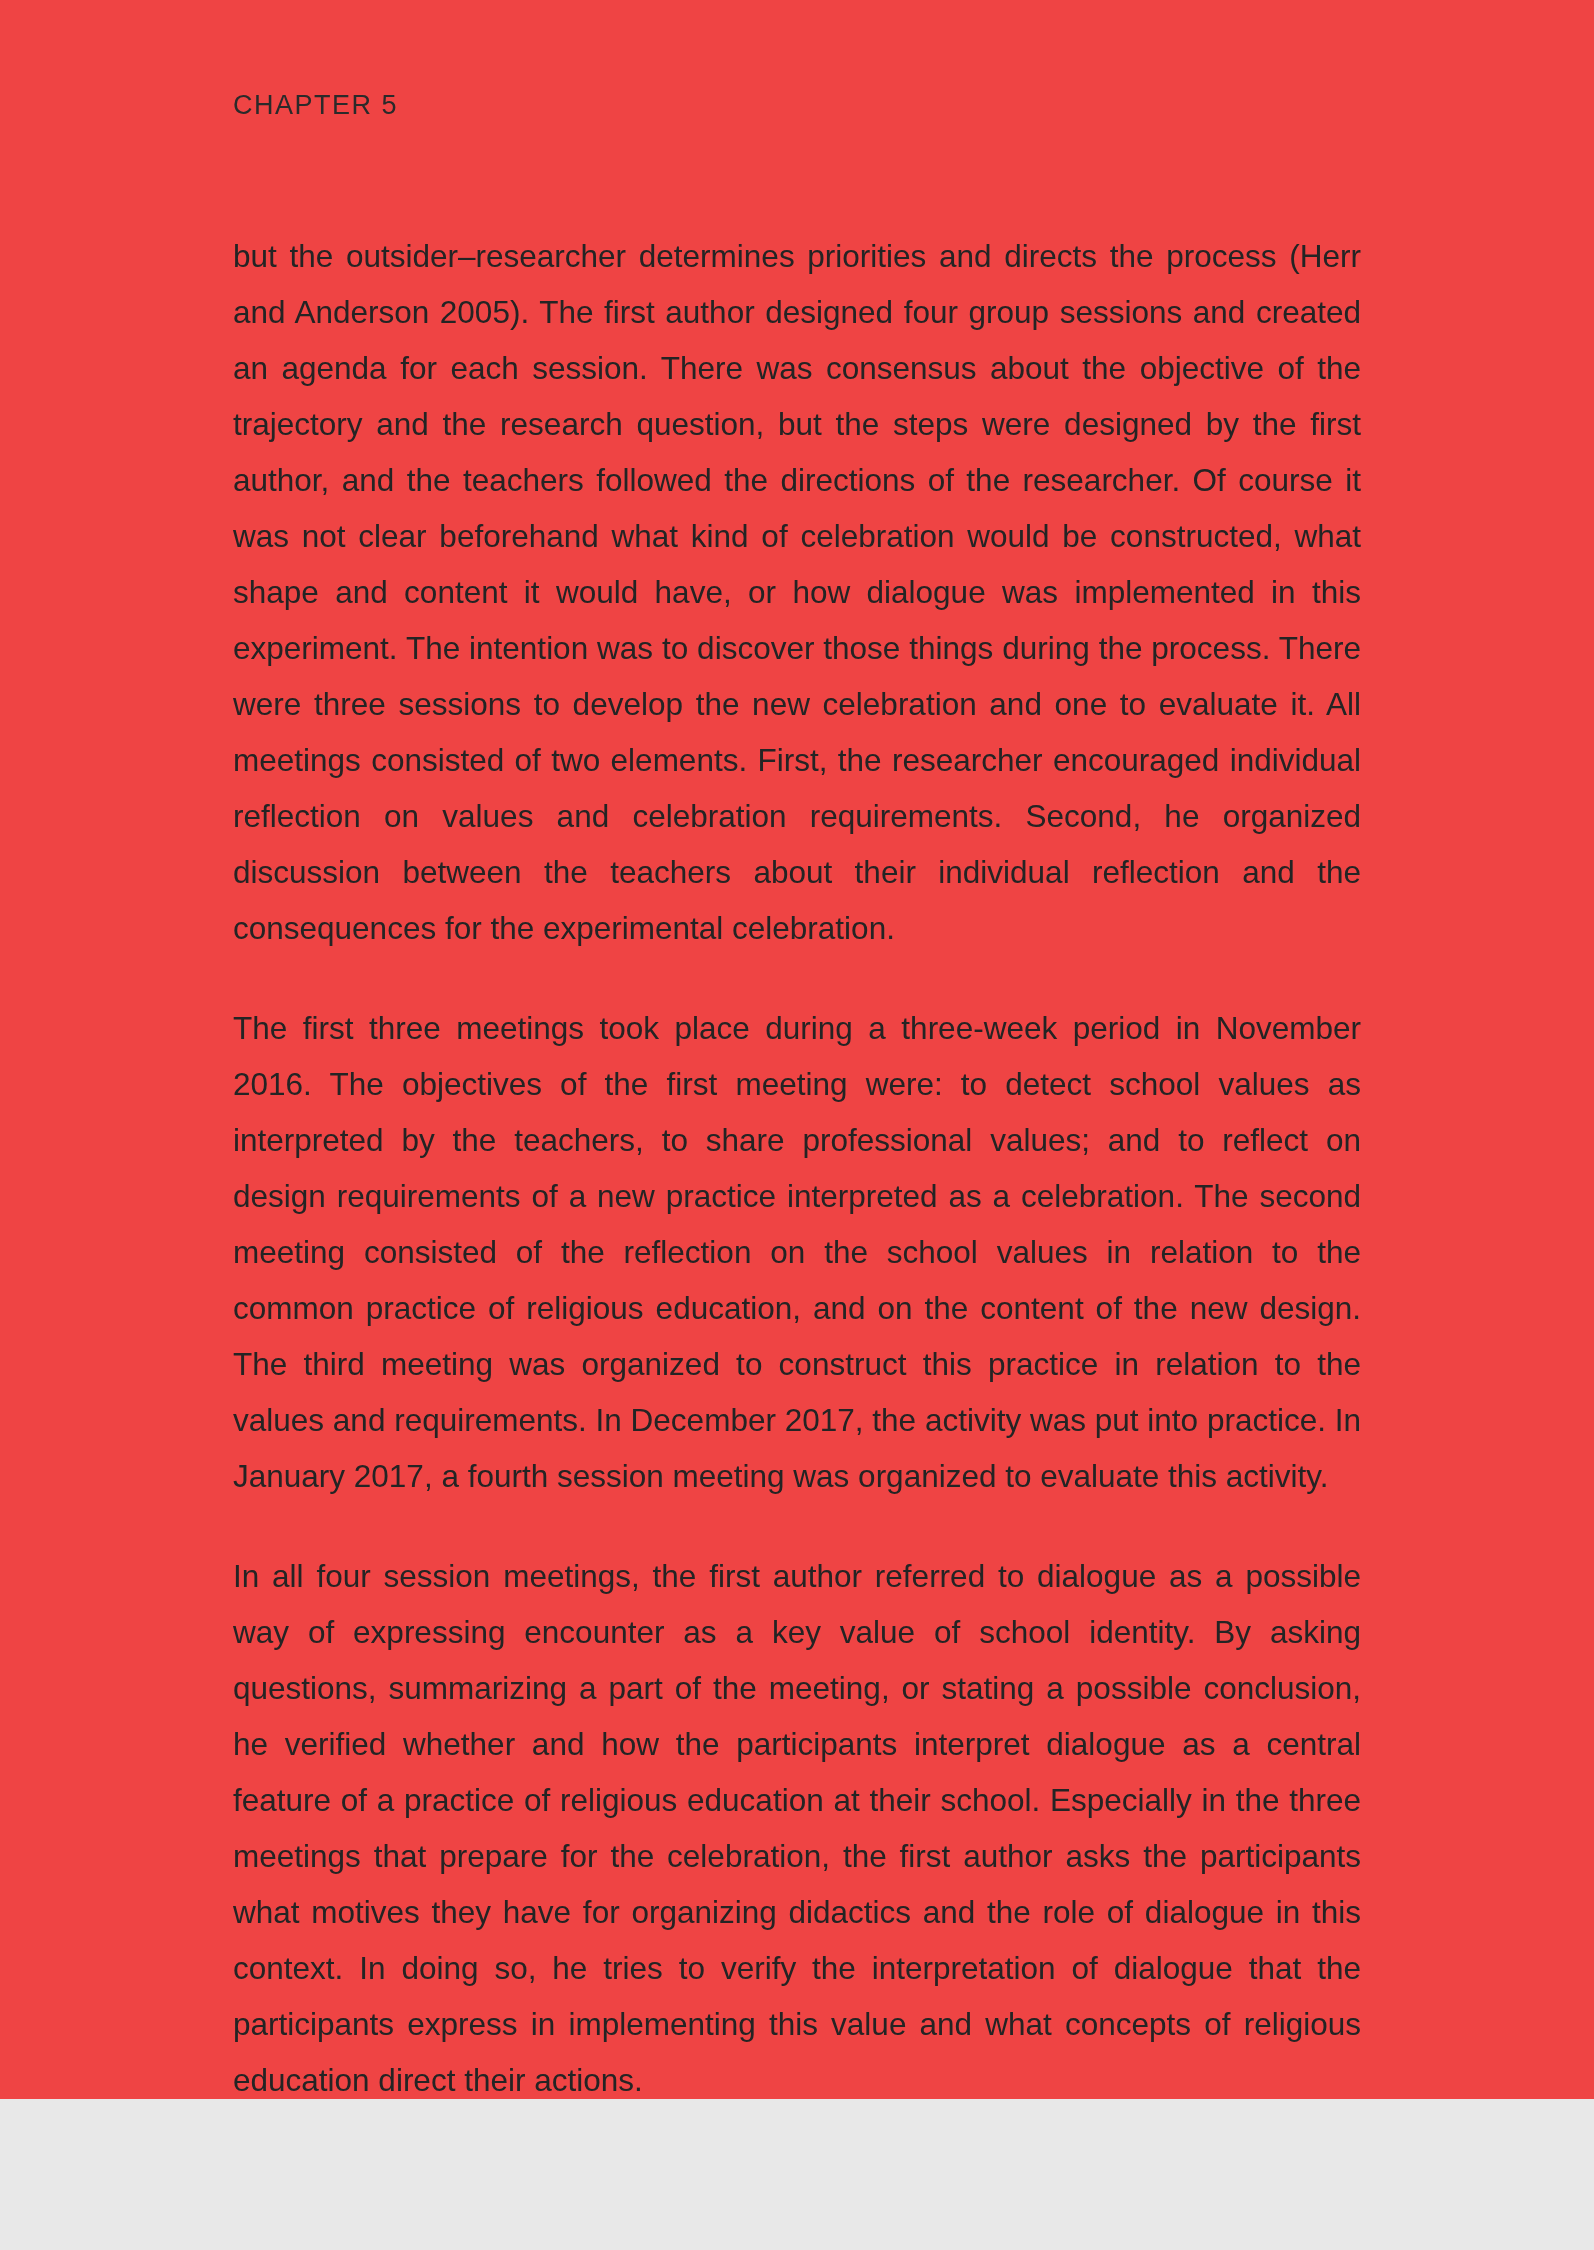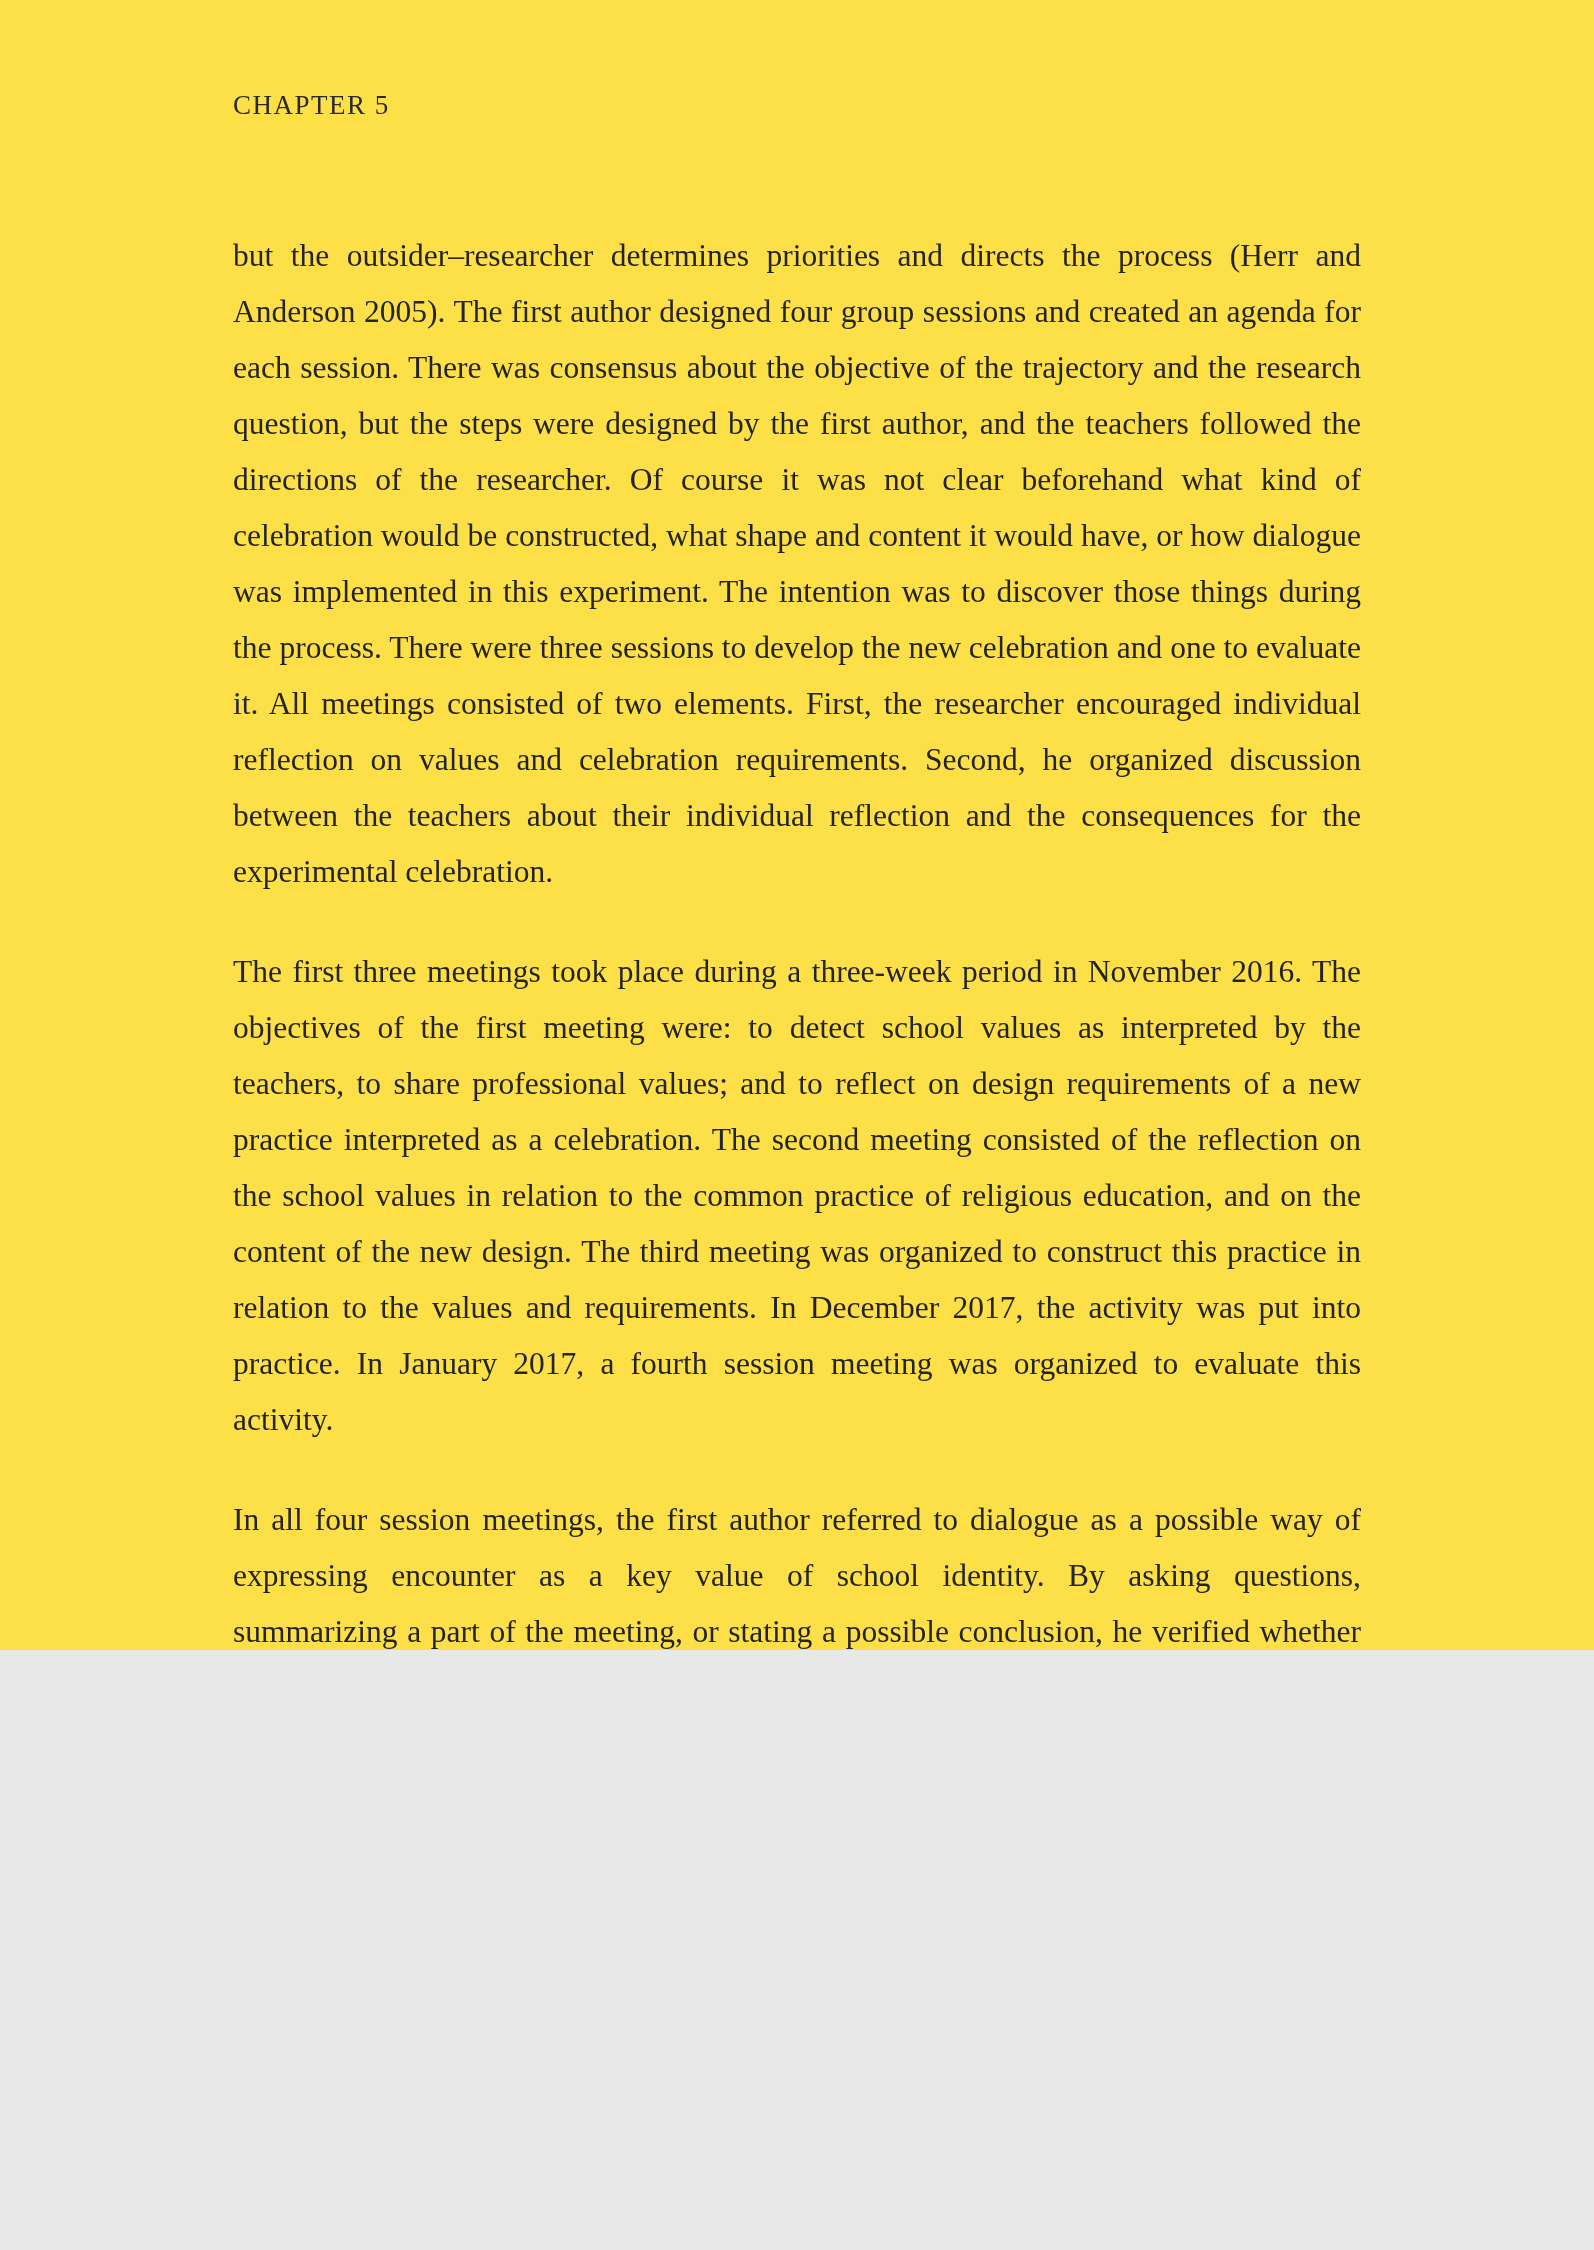--- a/index.html
+++ b/index.html
@@ -3,24 +3,24 @@
 <meta charset="utf-8">
 <style>
   html, body {
     margin: 0;
     padding: 0;
     background: #e8e8e8;
   }
   .page {
     position: relative;
     width: 1594px;
-    height: 1650px;
-    background: #fde047;
+    height: 2099px;
+    background: #ef4444;
     margin: 0 auto;
-    font-family: Liberation Serif, serif;
+    font-family: Liberation Sans, sans-serif;
     color: #242424;
     overflow: hidden;
   }
   .running-head {
     position: absolute;
     top: 90px;
     left: 233px;
     font-size: 27px;
     letter-spacing: 1.5px;
     color: #2a2a2a;

